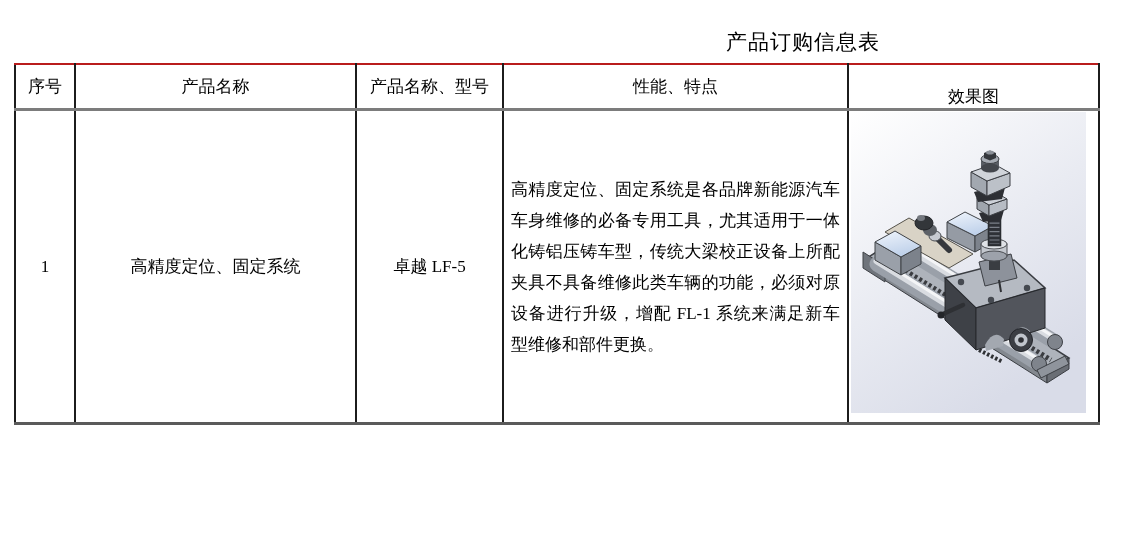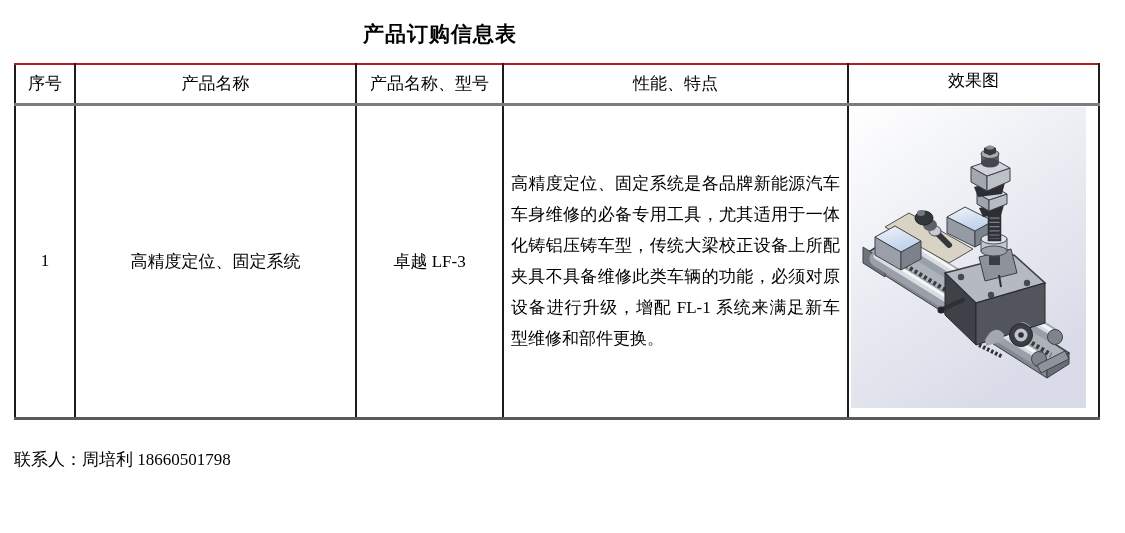--- a/index.html
+++ b/index.html
@@ -2,43 +2,43 @@
 <html><head>
 <meta charset="utf-8">
 <style>
   * { margin:0; padding:0; box-sizing:border-box; }
   html,body { background:#fff; }
   body {
     width:1125px; height:533px; position:relative; overflow:hidden;
     font-family:"Liberation Serif","DejaVu Serif",serif; color:#000;
   }
   .doc-title {
-    position:absolute; top:20px; left:0; width:880px;
-    text-align:center; font-size:21px; font-weight:bold; letter-spacing:1px;
+    position:absolute; top:28px; left:0; width:880px;
+    text-align:right; font-size:21px; font-weight:normal; letter-spacing:1px;
   }
   table.order-table {
     position:absolute; left:14px; top:63px; width:1084px;
     border-collapse:collapse; table-layout:fixed;
     font-size:17px;
   }
   .order-table th, .order-table td {
     border-left:2px solid #1c1c1c; border-right:2px solid #1c1c1c;
     font-weight:normal; text-align:center; vertical-align:middle;
     overflow:hidden;
   }
   .order-table thead th {
     border-top:2px solid #b91c1c;
     border-bottom:3px solid #7c7c7c;
     height:40px;
   }
   .order-table tbody td {
     border-bottom:3px solid #5a5a5a;
     height:311px;
   }
-  th.col-effect { vertical-align:top; padding-top:4px; }
+  th.col-effect { vertical-align:top; padding-top:20px; }
   td.cell-features {
     text-align:justify; vertical-align:middle;
     padding:12px 7px; line-height:31px;
   }
   td.cell-effect { padding:1px 12px 9px 2px; vertical-align:top; }
   .render-box { width:235px; height:301px; display:block; }
   .doc-footer {
     position:absolute; left:14px; top:443px;
     font-size:17px; line-height:33px;
   }
@@ -62,21 +62,21 @@
       <th>产品名称</th>
       <th>产品名称、型号</th>
       <th>性能、特点</th>
       <th class="col-effect">效果图</th>
     </tr>
   </thead>
   <tbody>
     <tr>
       <td>1</td>
       <td>高精度定位、固定系统</td>
-      <td>卓越 LF-3</td>
+      <td>卓越 LF-5</td>
       <td class="cell-features">高精度定位、固定系统是各品牌新能源汽车车身维修的必备专用工具，尤其适用于一体化铸铝压铸车型，传统大梁校正设备上所配夹具不具备维修此类车辆的功能，必须对原设备进行升级，增配 FL-1 系统来满足新车型维修和部件更换。</td>
       <td class="cell-effect">
 
         <svg class="render-box" viewBox="0 0 235 301">
           <defs>
             <linearGradient id="bgG" x1="0" y1="0" x2="0.55" y2="1">
               <stop offset="0" stop-color="#ffffff"></stop>
               <stop offset="0.55" stop-color="#e9ebf2"></stop>
               <stop offset="1" stop-color="#d9dce8"></stop>
             </linearGradient>
@@ -187,14 +187,13 @@
             <polygon points="133,41 139,38.5 145,41 145,46 139,48.5 133,46" fill="#35383d"></polygon>
             <ellipse cx="139" cy="40.5" rx="4" ry="2" fill="#8b9098"></ellipse>
           </g>
         </svg>
       </td>
     </tr>
   </tbody>
 </table>
 
 <div class="doc-footer">
-  <div>联系人：周培利 18660501798</div>
 </div>
 
 </body></html>

